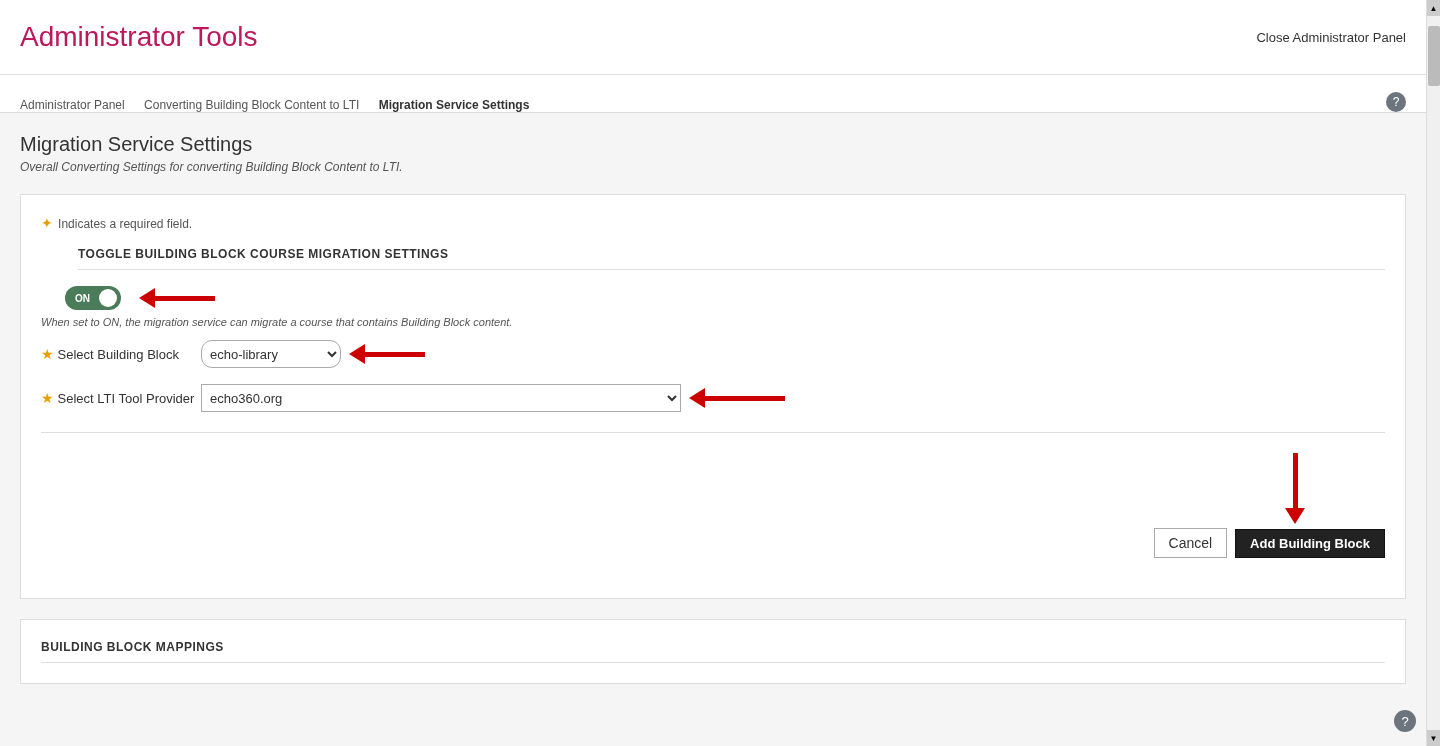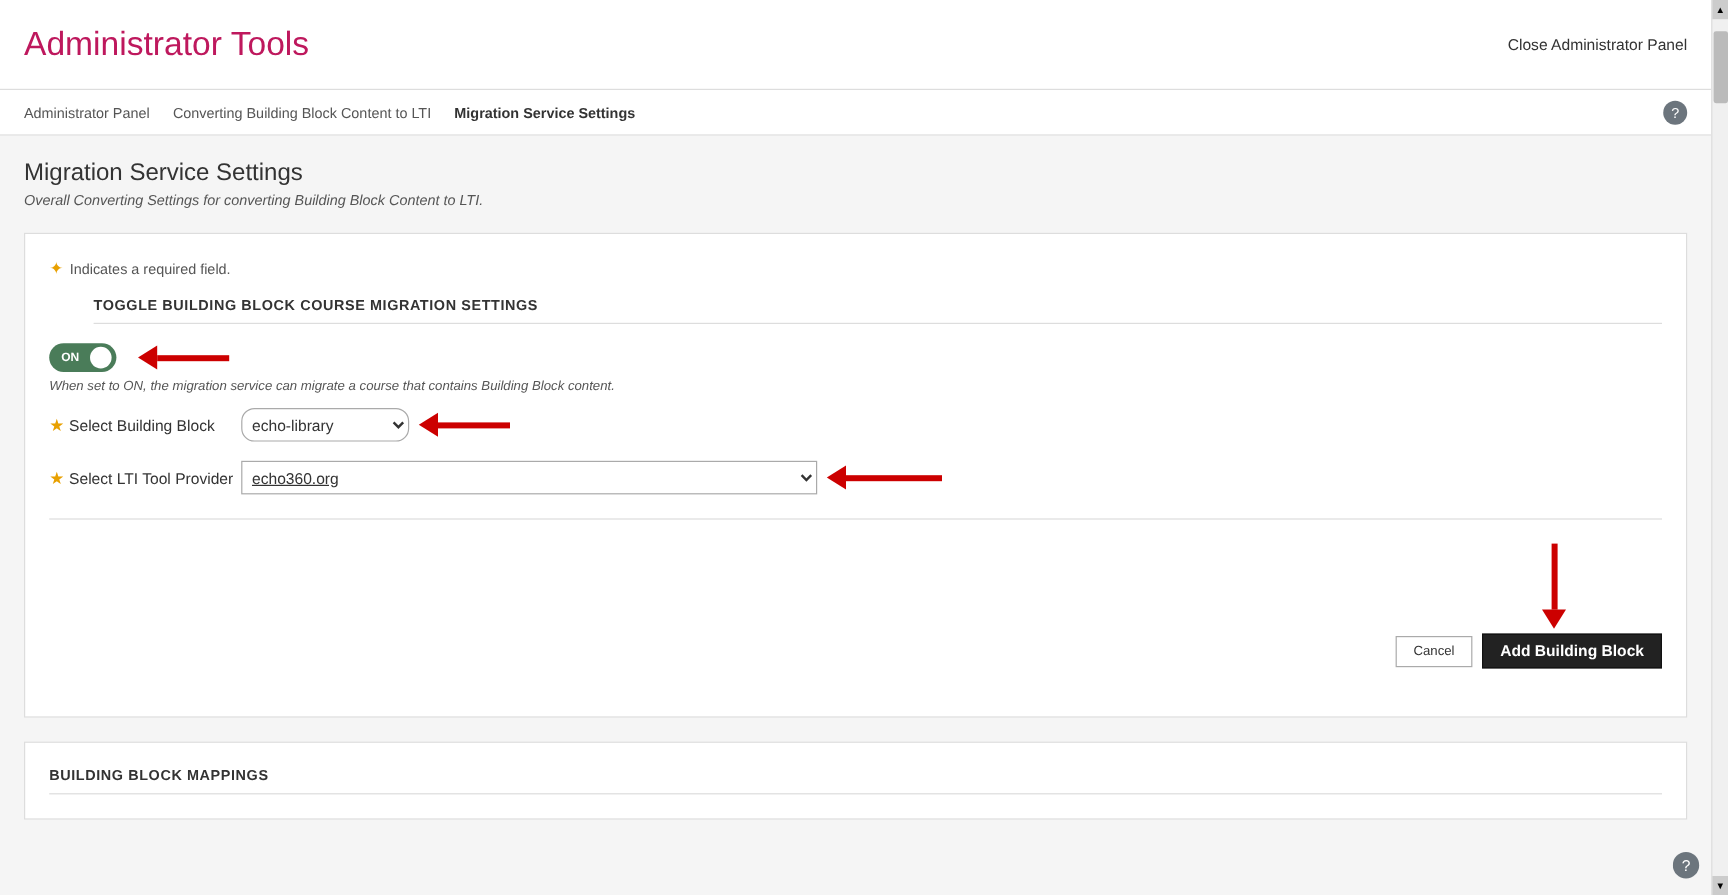--- a/index.html
+++ b/index.html
@@ -26,21 +26,21 @@
       text-decoration: none;
       cursor: pointer;
     }
 
     
     .breadcrumb-nav {
       background: #fff;
       border-bottom: 1px solid #ddd;
       padding: 0 20px;
       display: flex;
-      align-items: center;
+      align-items: flex-end;
       height: 38px;
       gap: 0;
       position: relative;
     }
     .breadcrumb-nav .help-icon {
       position: absolute;
       right: 20px;
       width: 20px;
       height: 20px;
       border-radius: 50%;
@@ -189,21 +189,20 @@
       cursor: pointer;
       color: #333;
       -webkit-appearance: auto;
     }
     .select-building-block {
       width: 140px;
       border-radius: 11px;
     }
     .select-lti-provider {
       width: 480px;
-      text-decoration: underline;
     }
     .form-control-textarea {
       width: 220px;
       height: 75px;
       border: 1px solid #aaa;
       background: #fff;
       font-size: 13px;
       padding: 4px;
       resize: both;
       color: #333;
@@ -222,21 +221,21 @@
       justify-content: flex-end;
       gap: 8px;
       align-items: center;
       margin-bottom: 20px;
     }
     .btn-cancel {
       background: #fff;
       border: 1px solid #aaa;
       color: #333;
       padding: 6px 14px;
-      font-size: 11px;
+      font-size: 14px;
       cursor: pointer;
     }
     .btn-add {
       background: #222;
       border: 1px solid #111;
       color: #fff;
       padding: 6px 14px;
       font-size: 13px;
       cursor: pointer;
       font-weight: bold;
@@ -380,21 +379,21 @@
     <div class="form-card">
 
       <div class="required-note">
         <span class="asterisk">✦</span>
         <span>Indicates a required field.</span>
       </div>
 
       <div class="section-label">TOGGLE BUILDING BLOCK COURSE MIGRATION SETTINGS</div>
 
       <div class="toggle-row">
-        <div style="display:flex; align-items:center; gap:10px;">
+        <div style="display:flex; align-items:center; gap:10px;margin-left:24px;">
           <div class="toggle-switch">
             <span class="toggle-label-on">ON</span>
             <div class="toggle-circle"></div>
           </div>
 
           <div class="arrow-container">
             <div class="arrow-head-left"></div>
             <div class="arrow-line"></div>
           </div>
         </div>

